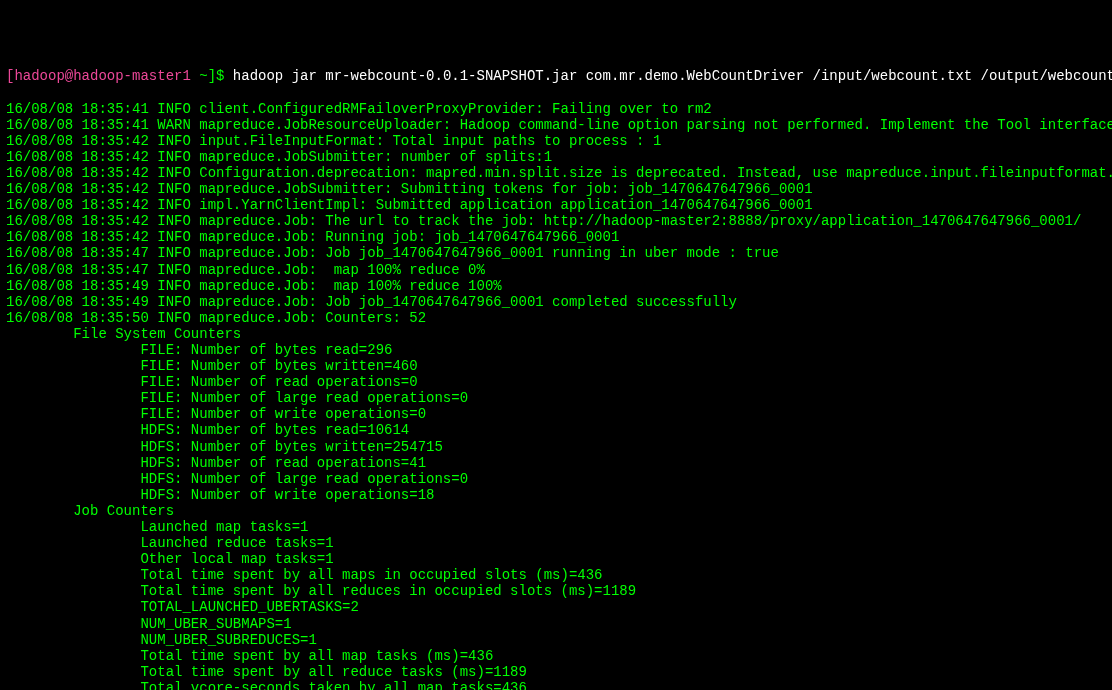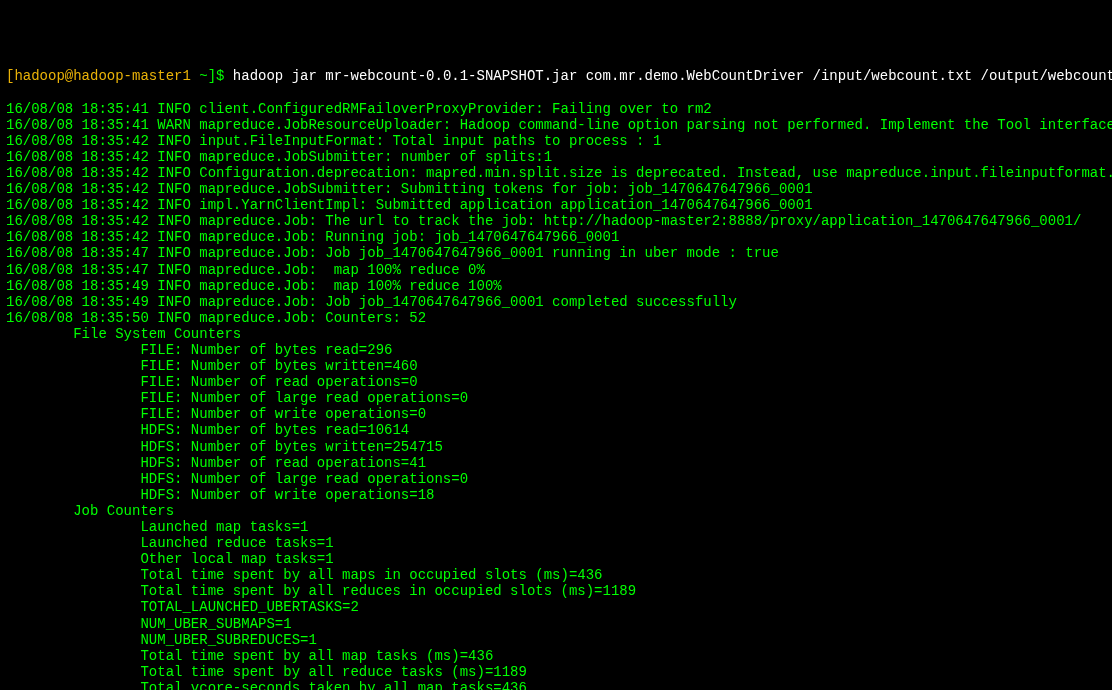--- a/index.html
+++ b/index.html
@@ -7,21 +7,21 @@
     color: #00ff00;
     font-family: "Courier New", monospace;
     font-size: 14px;
     line-height: 1.15;
     margin: 0;
     padding: 4px 6px;
     white-space: pre;
     overflow: hidden;
   }
   .line { display: block; }
-  .prompt-user { color: #eab308; }
+  .prompt-user { color: #ec4899; }
   .prompt-path { color: #00ff00; }
   .prompt-symbol { color: #00ff00; }
   .cmd { color: #ffffff; }
 </style>
 </head>
 <body>
 
 
 
 <span class="line"><span class="prompt-user">[hadoop@hadoop-master1 </span><span class="prompt-path">~</span><span class="prompt-symbol">]$ </span><span class="cmd">hadoop jar mr-webcount-0.0.1-SNAPSHOT.jar com.mr.demo.WebCountDriver /input/webcount.txt /output/webcount 1 1</span></span>

